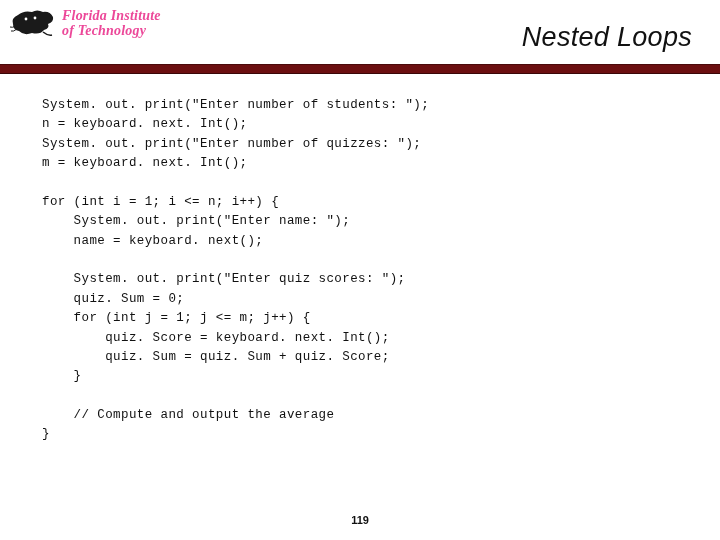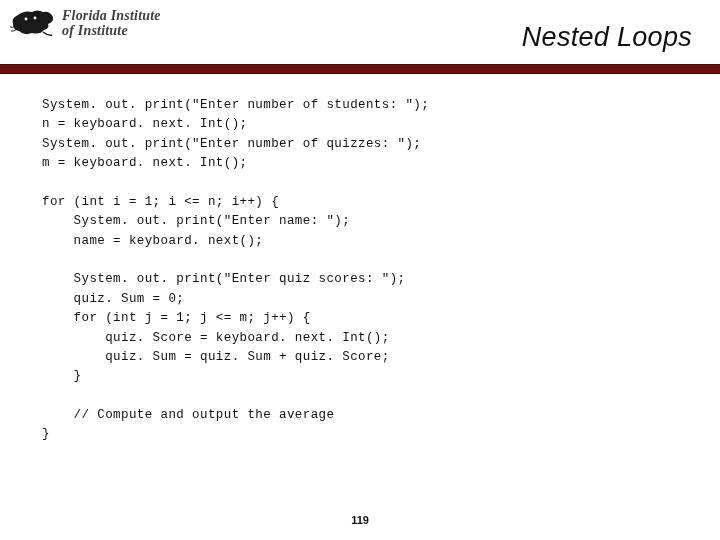--- a/index.html
+++ b/index.html
@@ -36,21 +36,21 @@
     position: relative;
   }
   .panther svg {
     width: 100%;
     height: 100%;
   }
   .fit-text {
     font-family: Georgia, 'Times New Roman', serif;
     font-style: italic;
     font-weight: bold;
-    color: #404040;
+    color: #ec4899;
     line-height: 1;
   }
   .fit-text .line1 {
     font-size: 14px;
     letter-spacing: 0.2px;
   }
   .fit-text .line2 {
     font-size: 14px;
     letter-spacing: 0.2px;
     margin-top: 1px;
@@ -106,21 +106,21 @@
           <path d="M3 18 Q1 12 8 9 Q14 4 22 6 Q27 3 33 6 Q40 5 43 11 Q44 16 38 18 Q40 22 34 24 Q30 29 22 27 Q14 30 9 25 Q3 24 3 18 Z" fill="#1a1a1a"></path>
           <circle cx="16" cy="13" r="1.4" fill="#fff"></circle>
           <circle cx="25" cy="12" r="1.4" fill="#fff"></circle>
           <path d="M6 20 Q2 22 0 21" stroke="#1a1a1a" stroke-width="1" fill="none"></path>
           <path d="M7 23 Q3 26 1 25" stroke="#1a1a1a" stroke-width="1" fill="none"></path>
           <path d="M33 26 Q38 30 42 29" stroke="#1a1a1a" stroke-width="1.5" fill="none"></path>
         </svg>
       </div>
       <div class="fit-text">
         <div class="line1">Florida Institute</div>
-        <div class="line2">of Institute</div>
+        <div class="line2">of Technology</div>
       </div>
     </div>
     <div class="title">Nested Loops</div>
   </div>
 
   <div class="divider"></div>
 
   <div class="body">
     <div class="code" id="code-block">System. out. print("Enter number of students: ");
 n = keyboard. next. Int();

